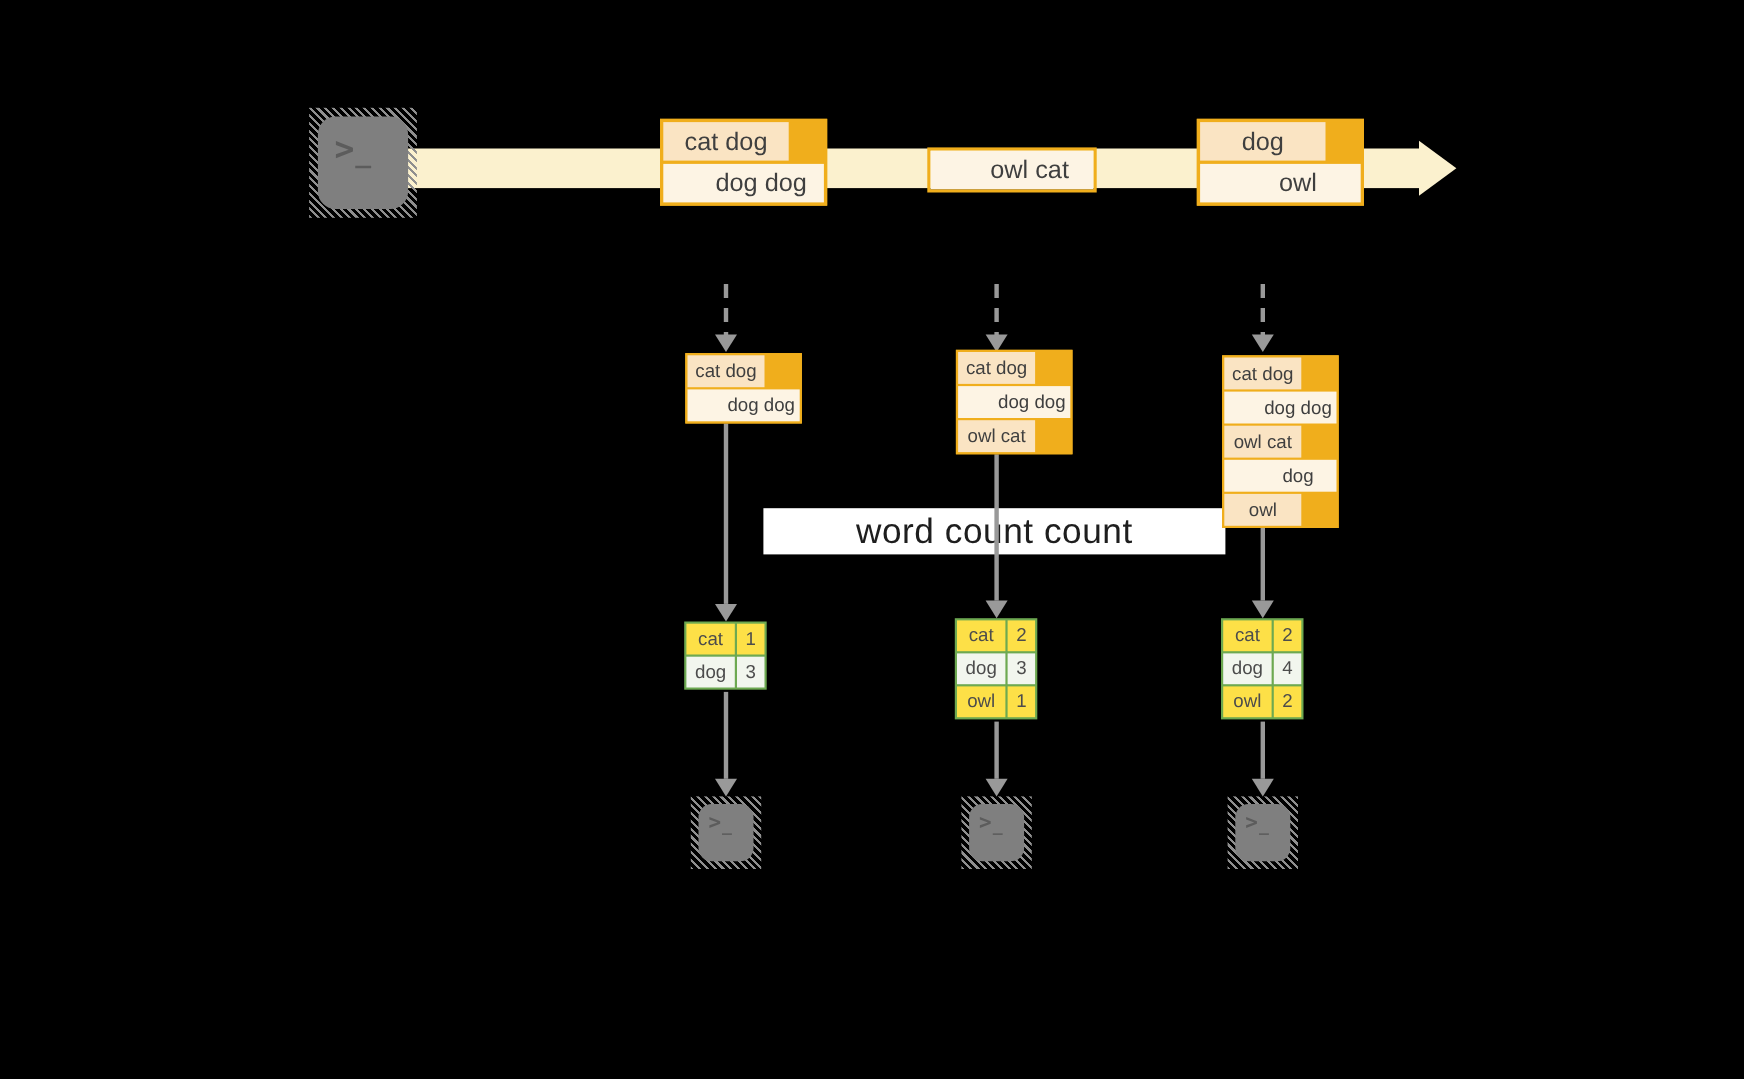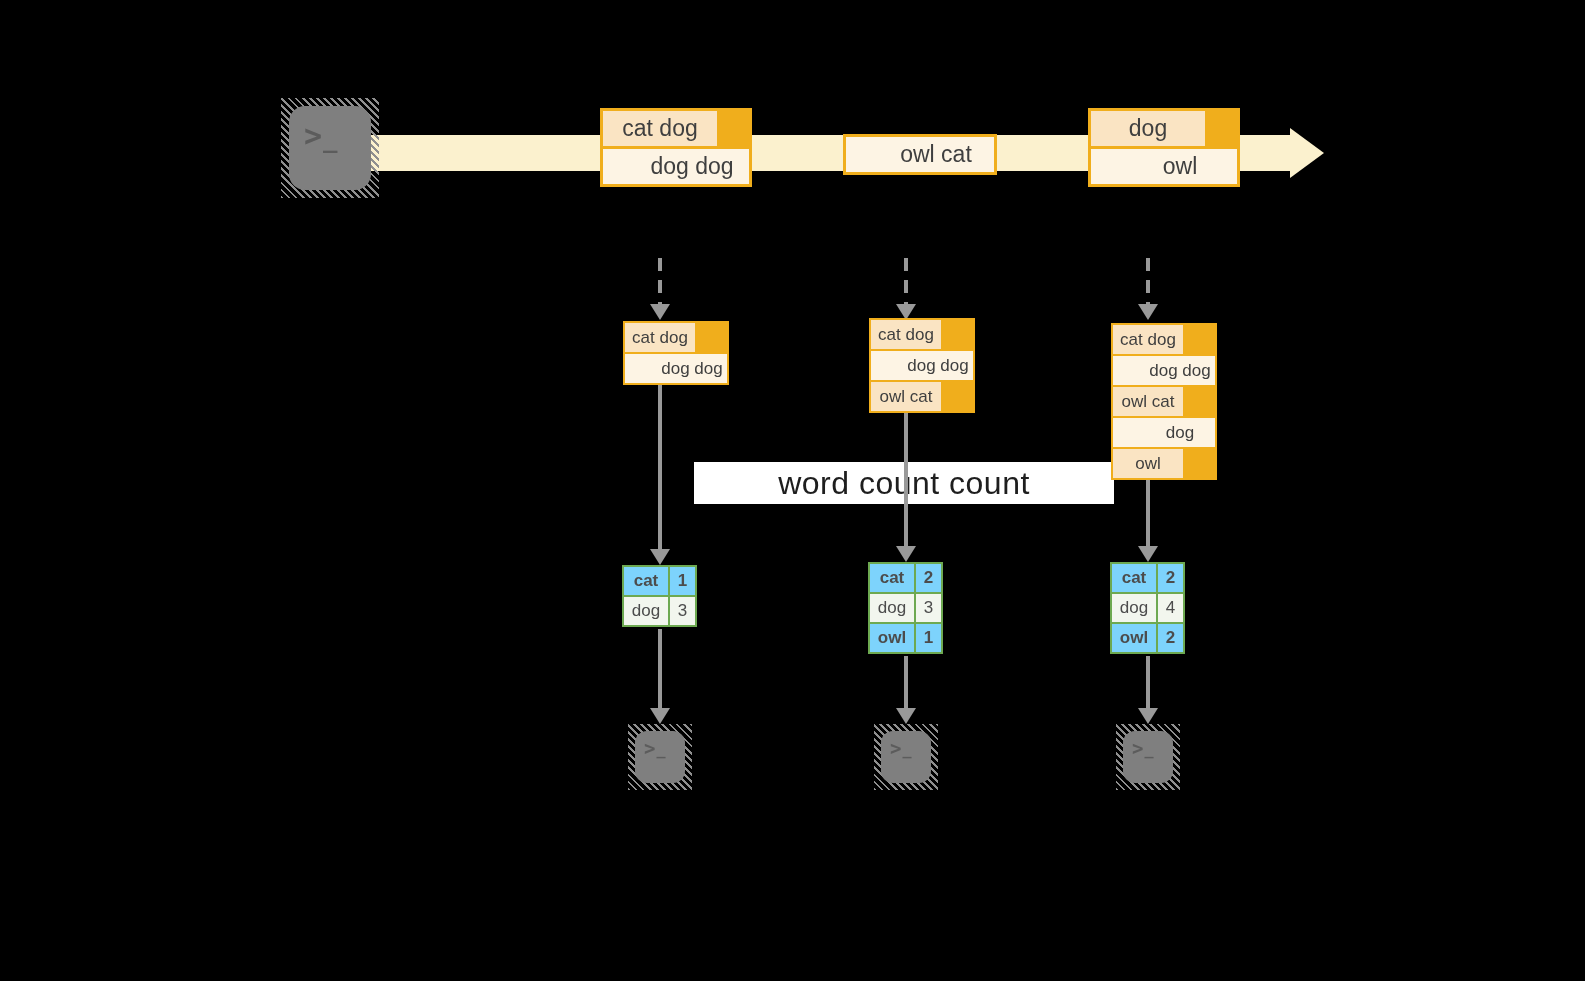--- a/index.html
+++ b/index.html
@@ -18,21 +18,21 @@
   .obox.wide .orow{width:116px;}
   
   .sbox{position:absolute;border:2px solid #F0AE1C;background:#F0AE1C;display:flex;flex-direction:column;gap:2px;z-index:3;}
   .srow{width:70px;height:29px;display:flex;align-items:center;justify-content:center;
     font-size:17px;color:#3F3F3F;}
   .fill-a{background:#FAE4C3;}
   .fill-b{background:#FDF4E4;padding-left:32px;}
   
   .gtable{position:absolute;background:#6DA951;padding:2px;display:grid;grid-template-columns:44px 25px;gap:2px;z-index:3;}
   .gcell{height:28px;display:flex;align-items:center;justify-content:center;font-size:17px;color:#4C4C4C;}
-  .gfill-a{background:#7dd3fc;font-weight:bold;}
+  .gfill-a{background:#fde047;}
   .gfill-b{background:#F2F6EE;}
   
   .vline{position:absolute;width:4px;background:#999999;z-index:2;}
   .vdash{position:absolute;width:4px;z-index:2;
     background:repeating-linear-gradient(180deg,#999999 0 13px,transparent 13px 22px);}
   .ahead{position:absolute;width:0;height:0;z-index:2;
     border-left:10px solid transparent;border-right:10px solid transparent;border-top:16px solid #999999;}
   
   .banner{position:absolute;left:694px;top:462px;width:420px;height:42px;background:#FFFFFF;z-index:1;
     display:flex;align-items:center;justify-content:center;}

